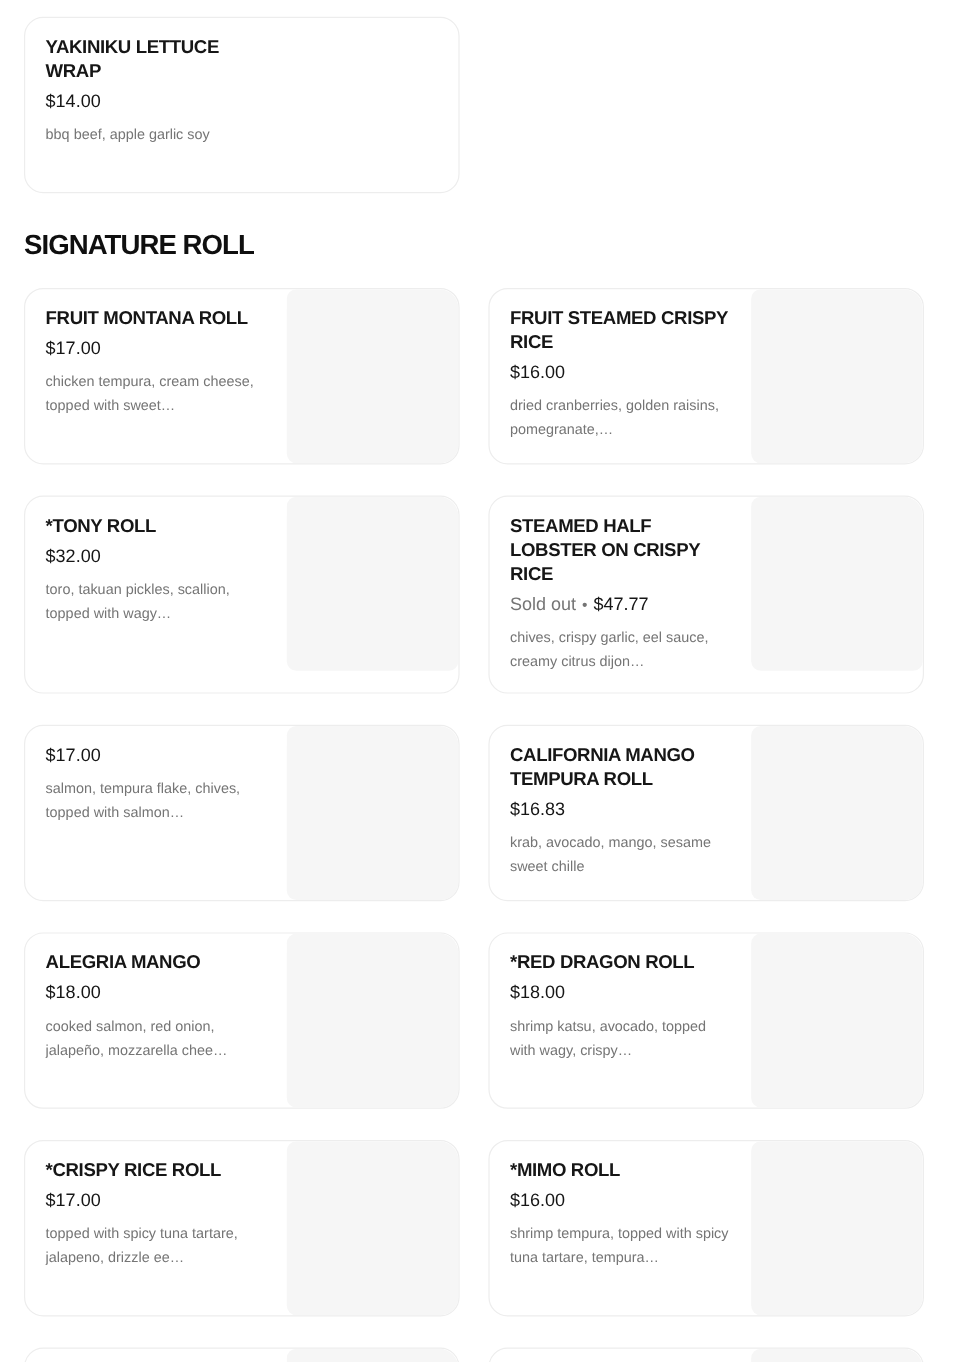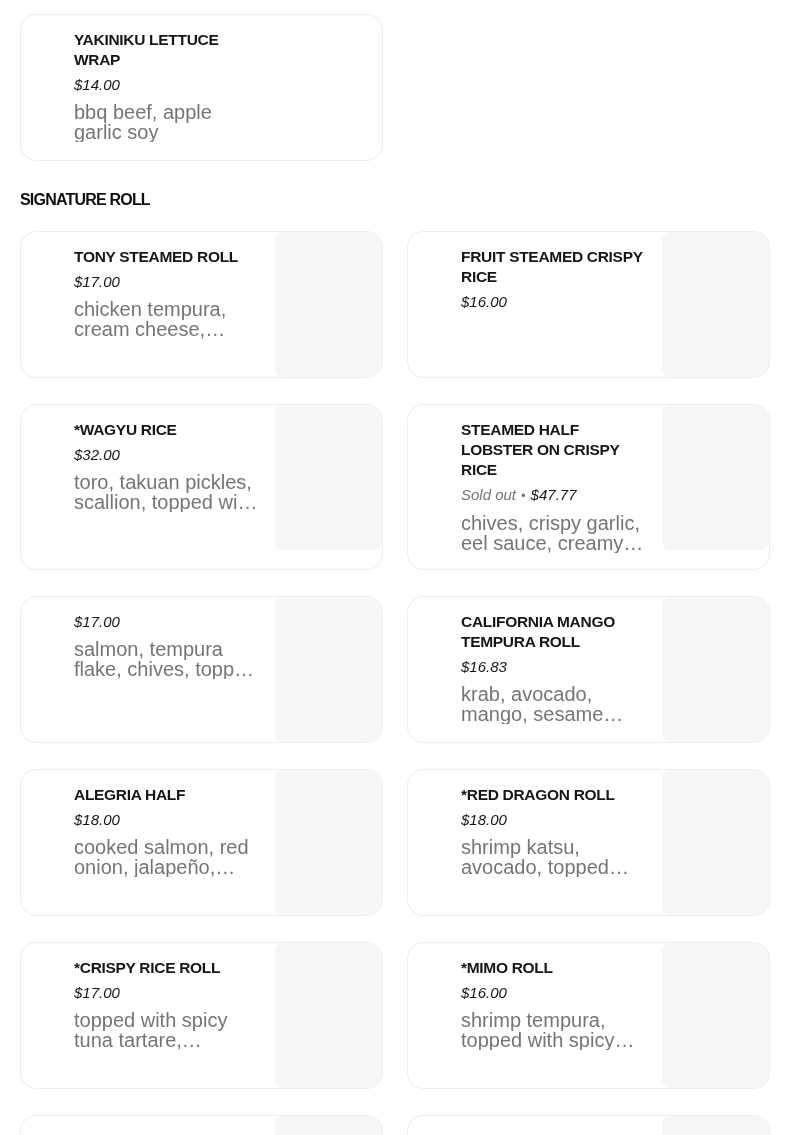--- a/index.html
+++ b/index.html
@@ -18,47 +18,45 @@
   .card {
     width: 363px;
     min-height: 147px;
     background: #ffffff;
     border: 1px solid #ededed;
     border-radius: 16px;
     display: flex;
     align-items: stretch;
     overflow: hidden;
     cursor: pointer;
-    padding-left: 36px;
   }
   .card-text {
     width: 218px;
     flex: 0 0 218px;
     padding: 15px 16px 16px 17px;
   }
   .item-title {
     font-size: 15.5px;
     line-height: 20px;
     font-weight: 700;
     letter-spacing: -0.3px;
     color: #161616;
     margin-bottom: 5px;
   }
   .item-price {
     font-size: 15px;
     line-height: 20px;
     font-weight: 400;
     color: #161616;
     margin-bottom: 7px;
-    font-style: italic;
   }
   .item-price .soldout, .item-price .sep { color: #757575; }
   .item-price .sep { margin: 0 5px; font-size: 13px; }
   .item-desc {
-    font-size: 20px;
+    font-size: 12px;
     line-height: 20px;
     color: #757575;
     display: -webkit-box;
     -webkit-line-clamp: 2;
     -webkit-box-orient: vertical;
     overflow: hidden;
   }
   .card-img-wrap {
     flex: 1 1 auto;
     position: relative;
@@ -67,21 +65,21 @@
     position: absolute;
     top: 0; left: 0; right: 0;
     height: 145px;
     max-height: 100%;
     background: #f6f6f6;
     border-radius: 8px 16px 8px 8px;
   }
   .card-img-wrap.no-img .card-img { background: transparent; }
   
   .section-heading {
-    font-size: 16px;
+    font-size: 23px;
     font-weight: 700;
     letter-spacing: -0.8px;
     color: #0f0f0f;
     margin: 30px 0 22px 0;
   }
   .menu-grid {
     display: grid;
     grid-template-columns: 363px 363px;
     column-gap: 24px;
     row-gap: 26px;
@@ -102,42 +100,43 @@
         <div class="card-img"></div>
       </div>
   </article>
 
   <h2 class="section-heading">SIGNATURE ROLL</h2>
 
   <div class="menu-grid">
 
     <article class="card">
       <div class="card-text">
-        <h3 class="item-title">TONY STEAMED ROLL</h3>
+        <h3 class="item-title">FRUIT MONTANA ROLL</h3>
         <div class="item-price">$17.00</div>
         <p class="item-desc">chicken tempura, cream cheese, topped with sweet…</p>
       </div>
       <div class="card-img-wrap">
           <div class="card-img"></div>
         </div>
     </article>
 
     <article class="card">
       <div class="card-text">
         <h3 class="item-title">FRUIT STEAMED CRISPY RICE</h3>
         <div class="item-price">$16.00</div>
-      </div>
-      <div class="card-img-wrap">
-          <div class="card-img"></div>
-        </div>
-    </article>
-
-    <article class="card">
-      <div class="card-text">
-        <h3 class="item-title">*WAGYU RICE</h3>
+        <p class="item-desc">dried cranberries, golden raisins, pomegranate,…</p>
+      </div>
+      <div class="card-img-wrap">
+          <div class="card-img"></div>
+        </div>
+    </article>
+
+    <article class="card">
+      <div class="card-text">
+        <h3 class="item-title">*TONY ROLL</h3>
         <div class="item-price">$32.00</div>
         <p class="item-desc">toro, takuan pickles, scallion, topped with wagy…</p>
       </div>
       <div class="card-img-wrap">
           <div class="card-img"></div>
         </div>
     </article>
 
     <article class="card">
       <div class="card-text">
@@ -168,21 +167,21 @@
         <div class="item-price">$16.83</div>
         <p class="item-desc">krab, avocado, mango, sesame sweet chille</p>
       </div>
       <div class="card-img-wrap">
           <div class="card-img"></div>
         </div>
     </article>
 
     <article class="card">
       <div class="card-text">
-        <h3 class="item-title">ALEGRIA HALF</h3>
+        <h3 class="item-title">ALEGRIA MANGO</h3>
         <div class="item-price">$18.00</div>
         <p class="item-desc">cooked salmon, red onion, jalapeño, mozzarella chee…</p>
       </div>
       <div class="card-img-wrap">
           <div class="card-img"></div>
         </div>
     </article>
 
     <article class="card">
       <div class="card-text">

